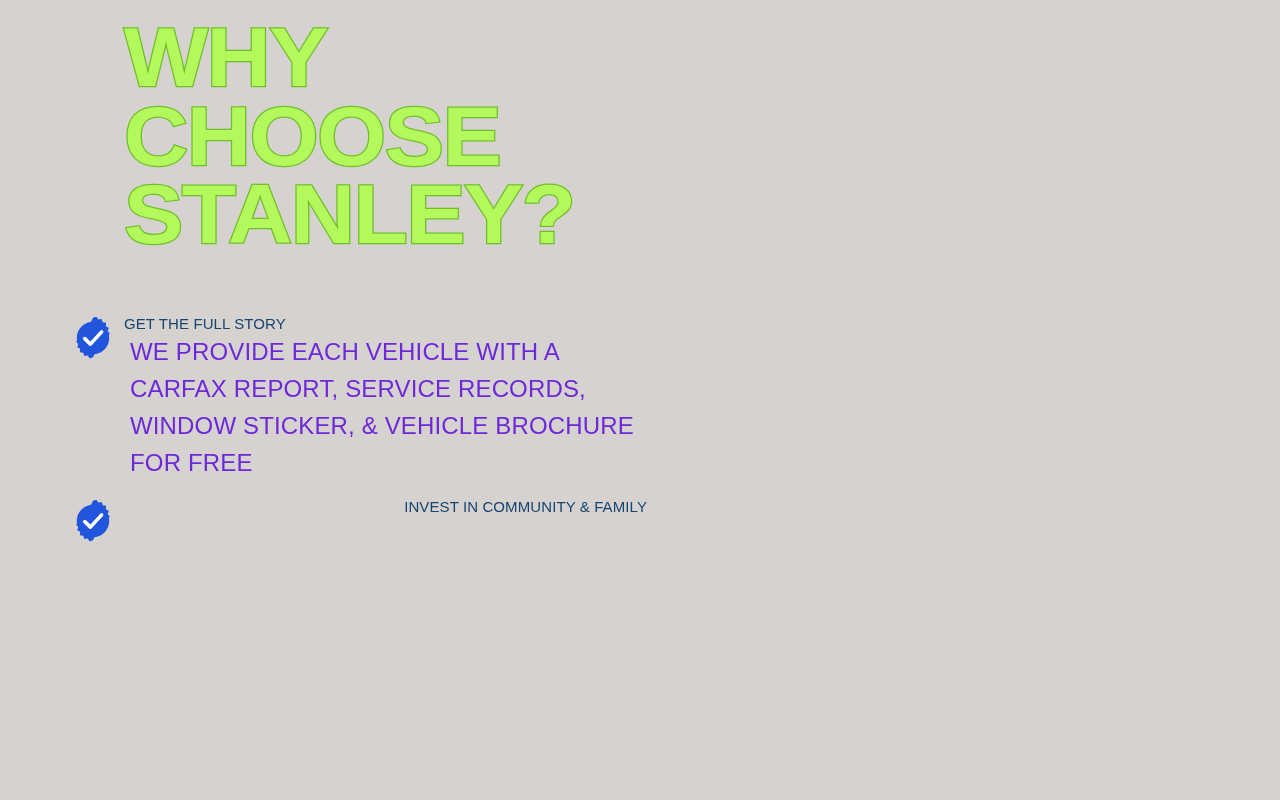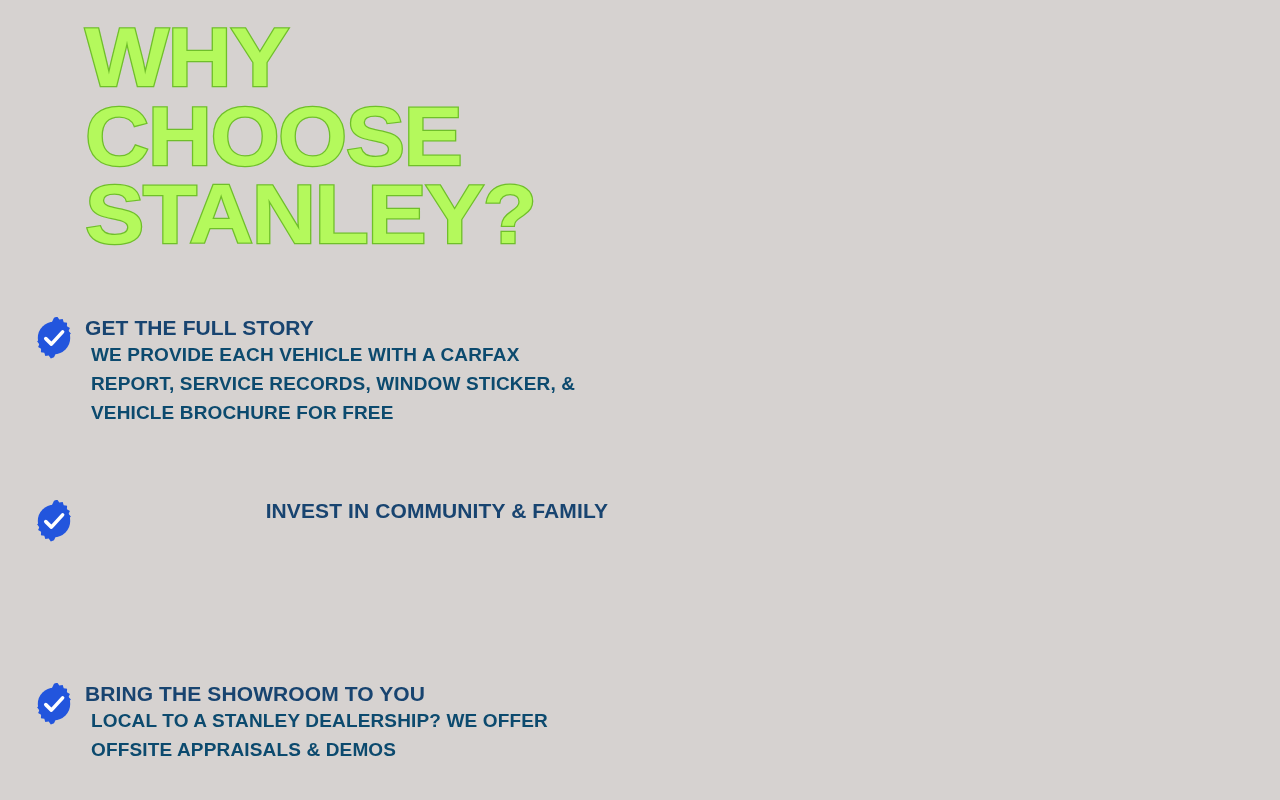--- a/index.html
+++ b/index.html
@@ -6,21 +6,21 @@
   html,body{margin:0;padding:0;}
   body{
     width:1280px;height:800px;overflow:hidden;
     background:#d6d2d0;
     font-family:"Liberation Sans","DejaVu Sans",sans-serif;
     -webkit-font-smoothing:antialiased;
   }
   .poster{position:relative;width:1280px;height:800px;box-sizing:border-box;}
 
   
-  .col{position:absolute;top:0;height:648px;box-sizing:border-box;}
+  .col{position:absolute;top:0;height:648px;box-sizing:border-box;margin-left:39px;}
   .col-left{left:0;width:640px;padding:0 0 0 0;}
   .col-right{left:640px;width:640px;}
 
   
   .hero{
     position:absolute;left:85px;top:22px;width:520px;
   }
   .hero-line{
     display:block;
     font-family:"Liberation Sans","DejaVu Sans",sans-serif;
@@ -51,34 +51,34 @@
     width:42px;height:42px;
     margin-right:10px;
     margin-top:1px;
   }
   .badge svg{display:block;width:42px;height:42px;}
 
   .ftext{flex:1 1 auto;min-width:0;}
 
   .fhead{
     margin:0;
-    font-weight:bold;
-    font-size:21px;
+    font-weight:normal;
+    font-size:15px;
     line-height:1.12;
     letter-spacing:0.1px;
     color:#184470;
     text-transform:uppercase;
   }
   .fbody{
     margin:0;
-    font-weight:bold;
-    font-size:19px;
+    font-weight:normal;
+    font-size:24px;
     line-height:1.55;
     letter-spacing:0.15px;
-    color:#0c4a6e;
+    color:#6d28d9;
     text-transform:uppercase;
   }
 
   
   #feat-full-story      {left:33px; top:316px; width:575px;}
   #feat-community       {left:33px; top:499px; width:575px;text-align:right;}
   #feat-showroom        {left:33px; top:682px; width:575px;}
 
   
   .col-left .fbody{padding-left:6px;}
@@ -116,33 +116,20 @@
           <path fill="#2255dd" d="M21 1.3 24.2 0l2.1 2.9 3.4-.5 1 3.3 3.4.6-.2 3.4 3 1.7-1.4 3.2 2.4 2.4-2.4 2.4 1.4 3.2-3 1.7.2 3.4-3.4.6-1 3.3-3.4-.5-2.1 2.9L21 40.7l-3.2 1.3-2.1-2.9-3.4.5-1-3.3-3.4-.6.2-3.4-3-1.7 1.4-3.2L4.1 25l2.4-2.4-1.4-3.2 3-1.7-.2-3.4 3.4-.6 1-3.3 3.4.5 2.1-2.9z" transform="translate(0,-0.5)"></path>
           <circle cx="21" cy="21" r="16.2" fill="#2255dd"></circle>
           <path d="M12.8 21.6 18.4 27.1 29.6 14.9" fill="none" stroke="#ffffff" stroke-width="3.6" stroke-linecap="round" stroke-linejoin="round"></path>
         </svg>
       </span>
       <div class="ftext">
         <p class="fhead">INVEST IN COMMUNITY &amp; FAMILY</p>
       </div>
     </div>
 
-    <div class="feature" id="feat-showroom">
-      <span class="badge">
-        <svg viewBox="0 0 42 42" aria-hidden="true">
-          <path fill="#2255dd" d="M21 1.3 24.2 0l2.1 2.9 3.4-.5 1 3.3 3.4.6-.2 3.4 3 1.7-1.4 3.2 2.4 2.4-2.4 2.4 1.4 3.2-3 1.7.2 3.4-3.4.6-1 3.3-3.4-.5-2.1 2.9L21 40.7l-3.2 1.3-2.1-2.9-3.4.5-1-3.3-3.4-.6.2-3.4-3-1.7 1.4-3.2L4.1 25l2.4-2.4-1.4-3.2 3-1.7-.2-3.4 3.4-.6 1-3.3 3.4.5 2.1-2.9z" transform="translate(0,-0.5)"></path>
-          <circle cx="21" cy="21" r="16.2" fill="#2255dd"></circle>
-          <path d="M12.8 21.6 18.4 27.1 29.6 14.9" fill="none" stroke="#ffffff" stroke-width="3.6" stroke-linecap="round" stroke-linejoin="round"></path>
-        </svg>
-      </span>
-      <div class="ftext">
-        <p class="fhead">BRING THE SHOWROOM TO YOU</p>
-        <p class="fbody">LOCAL TO A STANLEY DEALERSHIP? WE OFFER OFFSITE APPRAISALS &amp; DEMOS</p>
-      </div>
-    </div>
 
   </div>
 
   <div class="col col-right">
 
     
     
 
     
     

